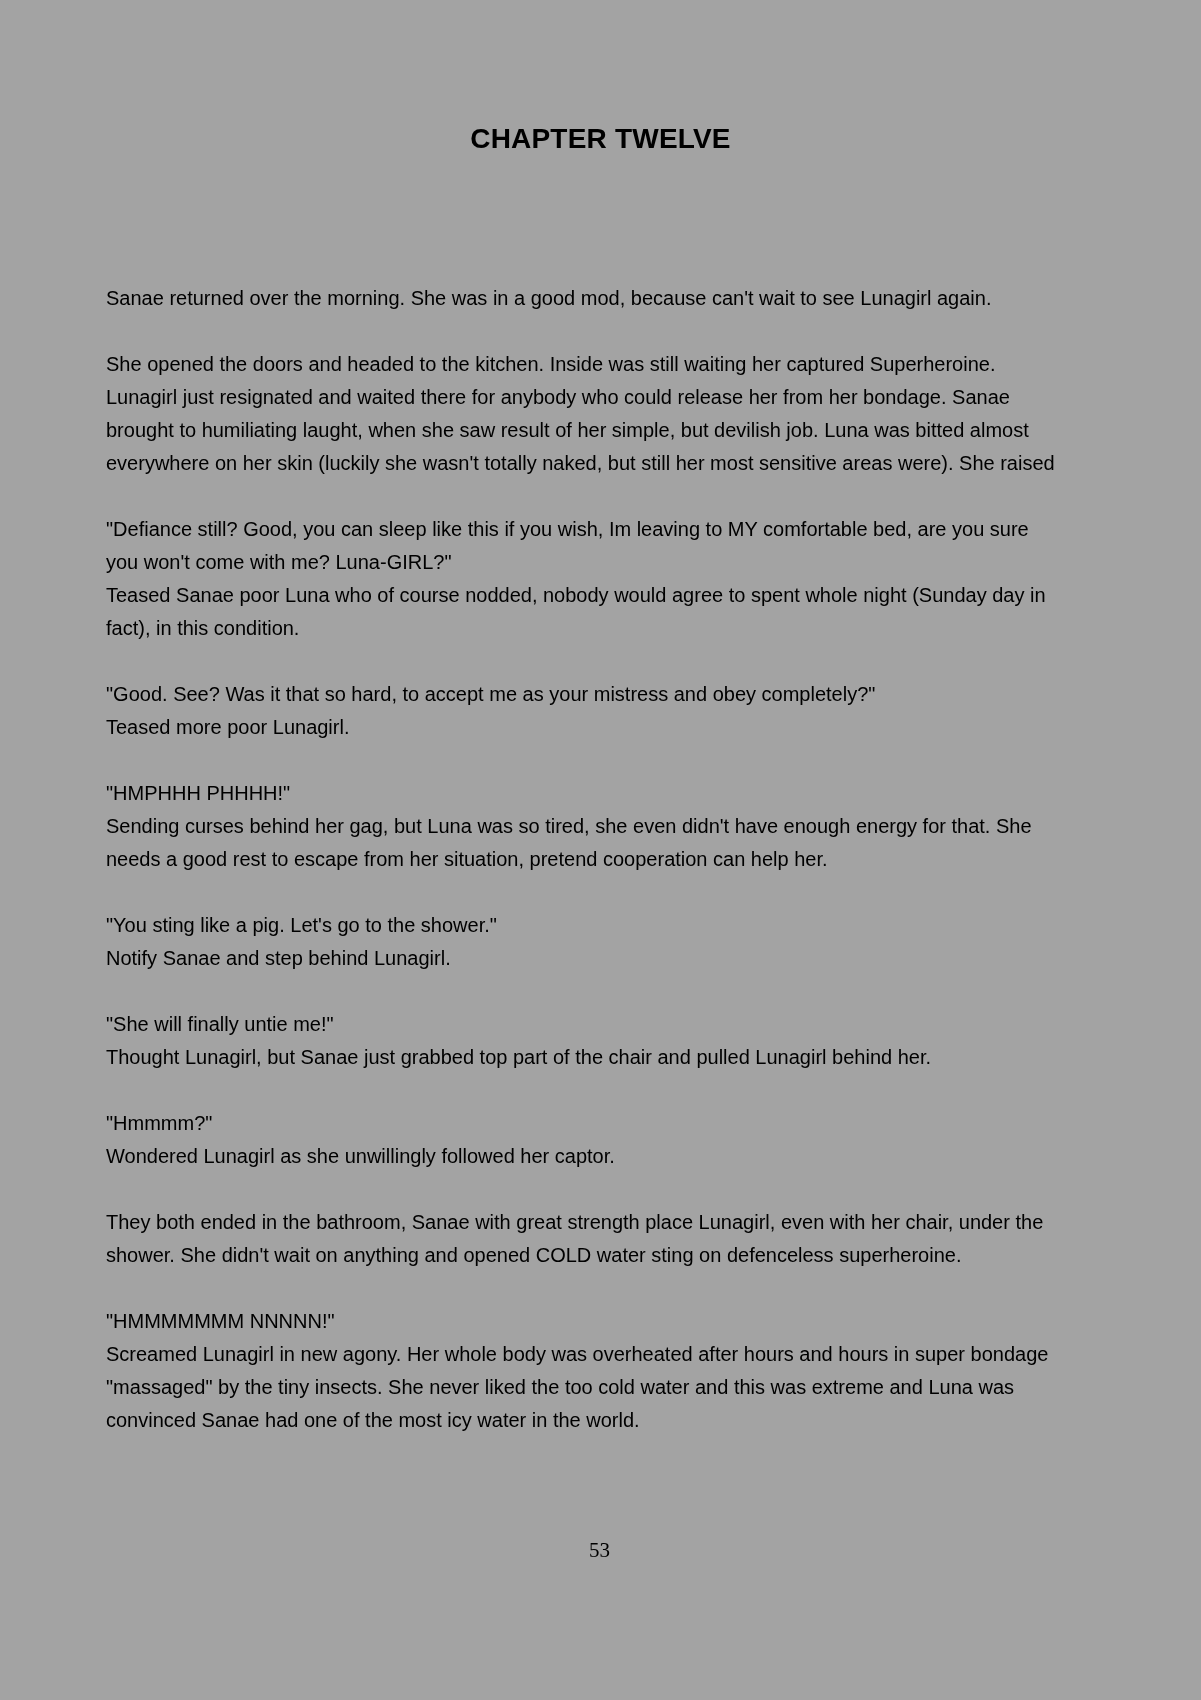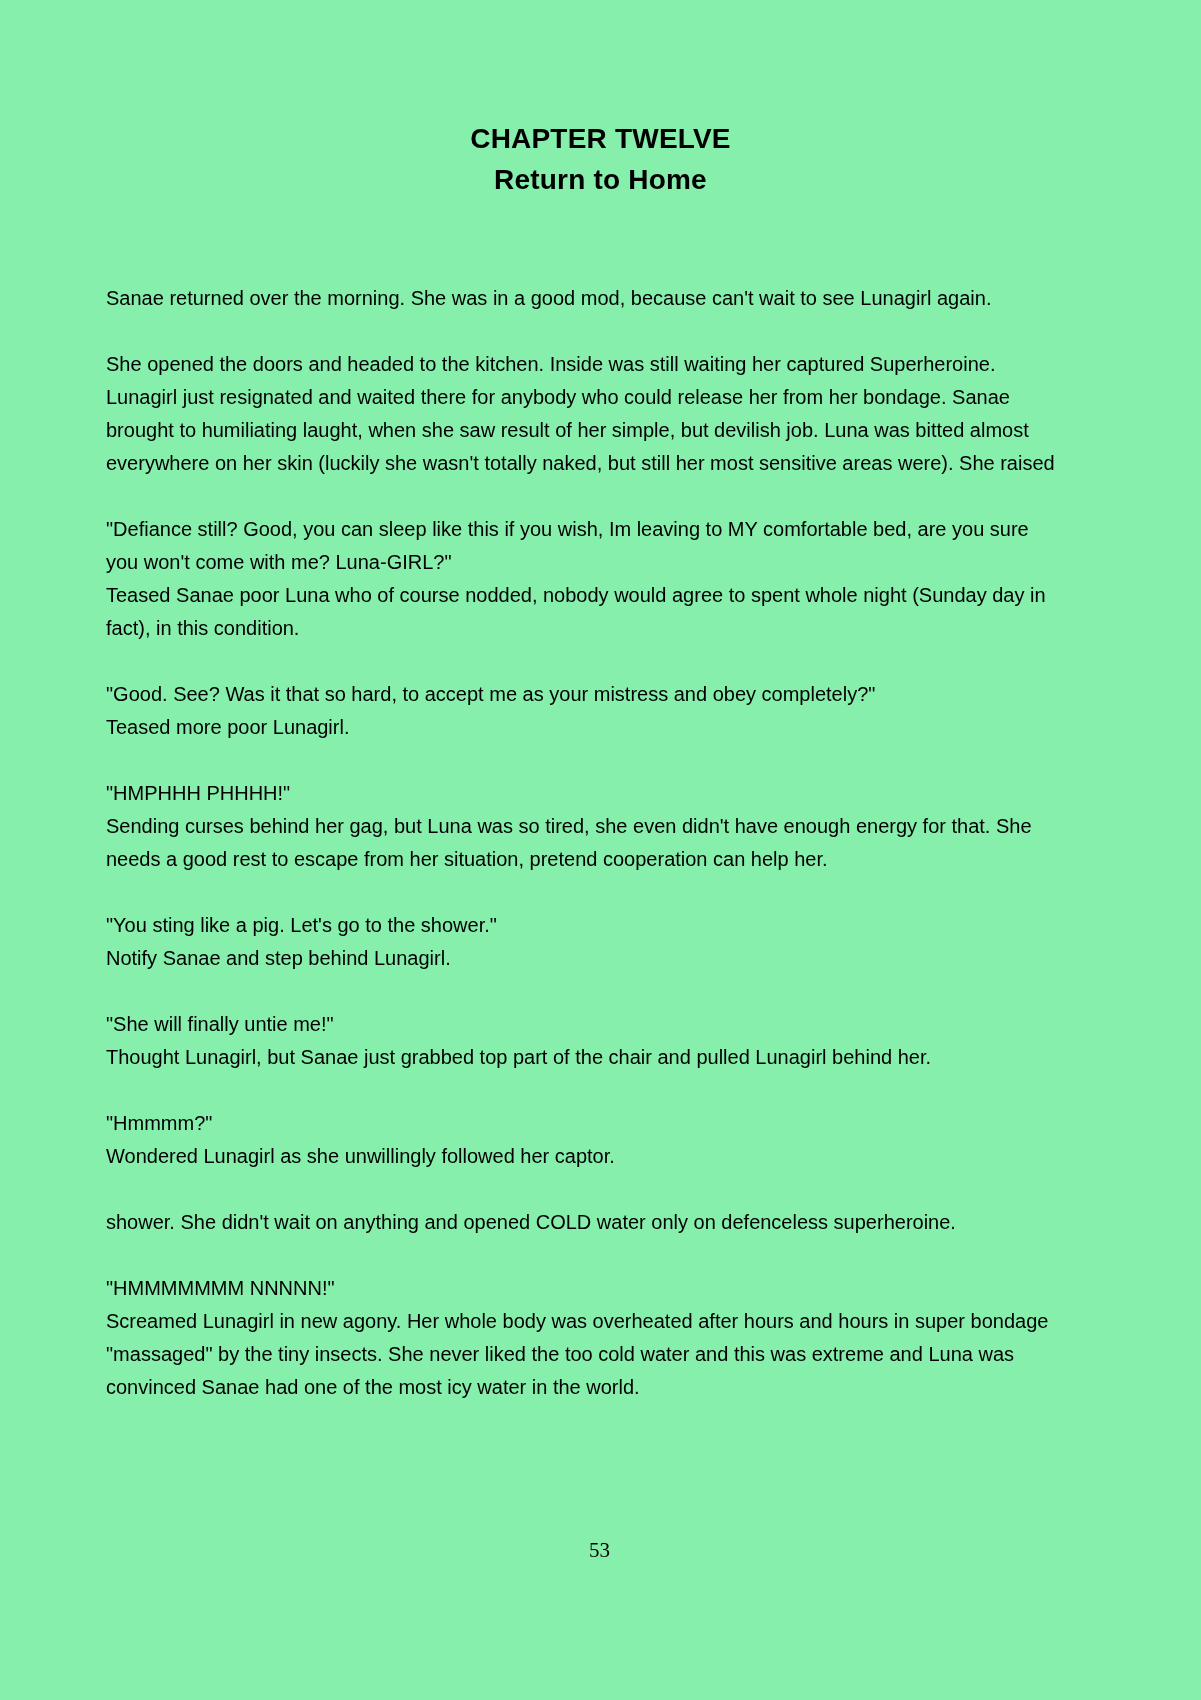--- a/index.html
+++ b/index.html
@@ -8,21 +8,21 @@
     height: 1700px;
     background: #ffffff;
     position: relative;
     overflow: hidden;
     font-family: "Liberation Sans", sans-serif;
     color: #000000;
   }
   .page {
     position: absolute;
     inset: 0;
-    background: #86efac;
+    background: #a3a3a3;
   }
   .title-block {
     position: absolute;
     top: 118px;
     left: 0;
     width: 1201px;
     text-align: center;
   }
   .title-line {
     font-size: 28px;
@@ -57,21 +57,20 @@
     line-height: 24px;
   }
 </style>
 </head>
 <body>
 
 <div class="page">
 
   <div class="title-block">
     <div class="title-line">CHAPTER TWELVE</div>
-    <div class="title-line">Return to Home</div>
   </div>
 
   <div class="body-block">
       <div class="para">
         <div class="line">Sanae returned over the morning. She was in a good mod, because can't wait to see Lunagirl again.</div>
       </div>
       <div class="para">
         <div class="line">She opened the doors and headed to the kitchen. Inside was still waiting her captured Superheroine.</div>
         <div class="line">Lunagirl just resignated and waited there for anybody who could release her from her bondage. Sanae</div>
         <div class="line">brought to humiliating laught, when she saw result of her simple, but devilish job. Luna was bitted almost</div>
@@ -98,21 +97,22 @@
       </div>
       <div class="para">
         <div class="line">"She will finally untie me!"</div>
         <div class="line">Thought Lunagirl, but Sanae just grabbed top part of the chair and pulled Lunagirl behind her.</div>
       </div>
       <div class="para">
         <div class="line">"Hmmmm?"</div>
         <div class="line">Wondered Lunagirl as she unwillingly followed her captor.</div>
       </div>
       <div class="para">
-        <div class="line">shower. She didn't wait on anything and opened COLD water only on defenceless superheroine.</div>
+        <div class="line">They both ended in the bathroom, Sanae with great strength place Lunagirl, even with her chair, under the</div>
+        <div class="line">shower. She didn't wait on anything and opened COLD water sting on defenceless superheroine.</div>
       </div>
       <div class="para">
         <div class="line">"HMMMMMMM NNNNN!"</div>
         <div class="line">Screamed Lunagirl in new agony. Her whole body was overheated after hours and hours in super bondage</div>
         <div class="line">"massaged" by the tiny insects. She never liked the too cold water and this was extreme and Luna was</div>
         <div class="line">convinced Sanae had one of the most icy water in the world.</div>
       </div>
     </div>
 
   <div class="page-number">53</div>

